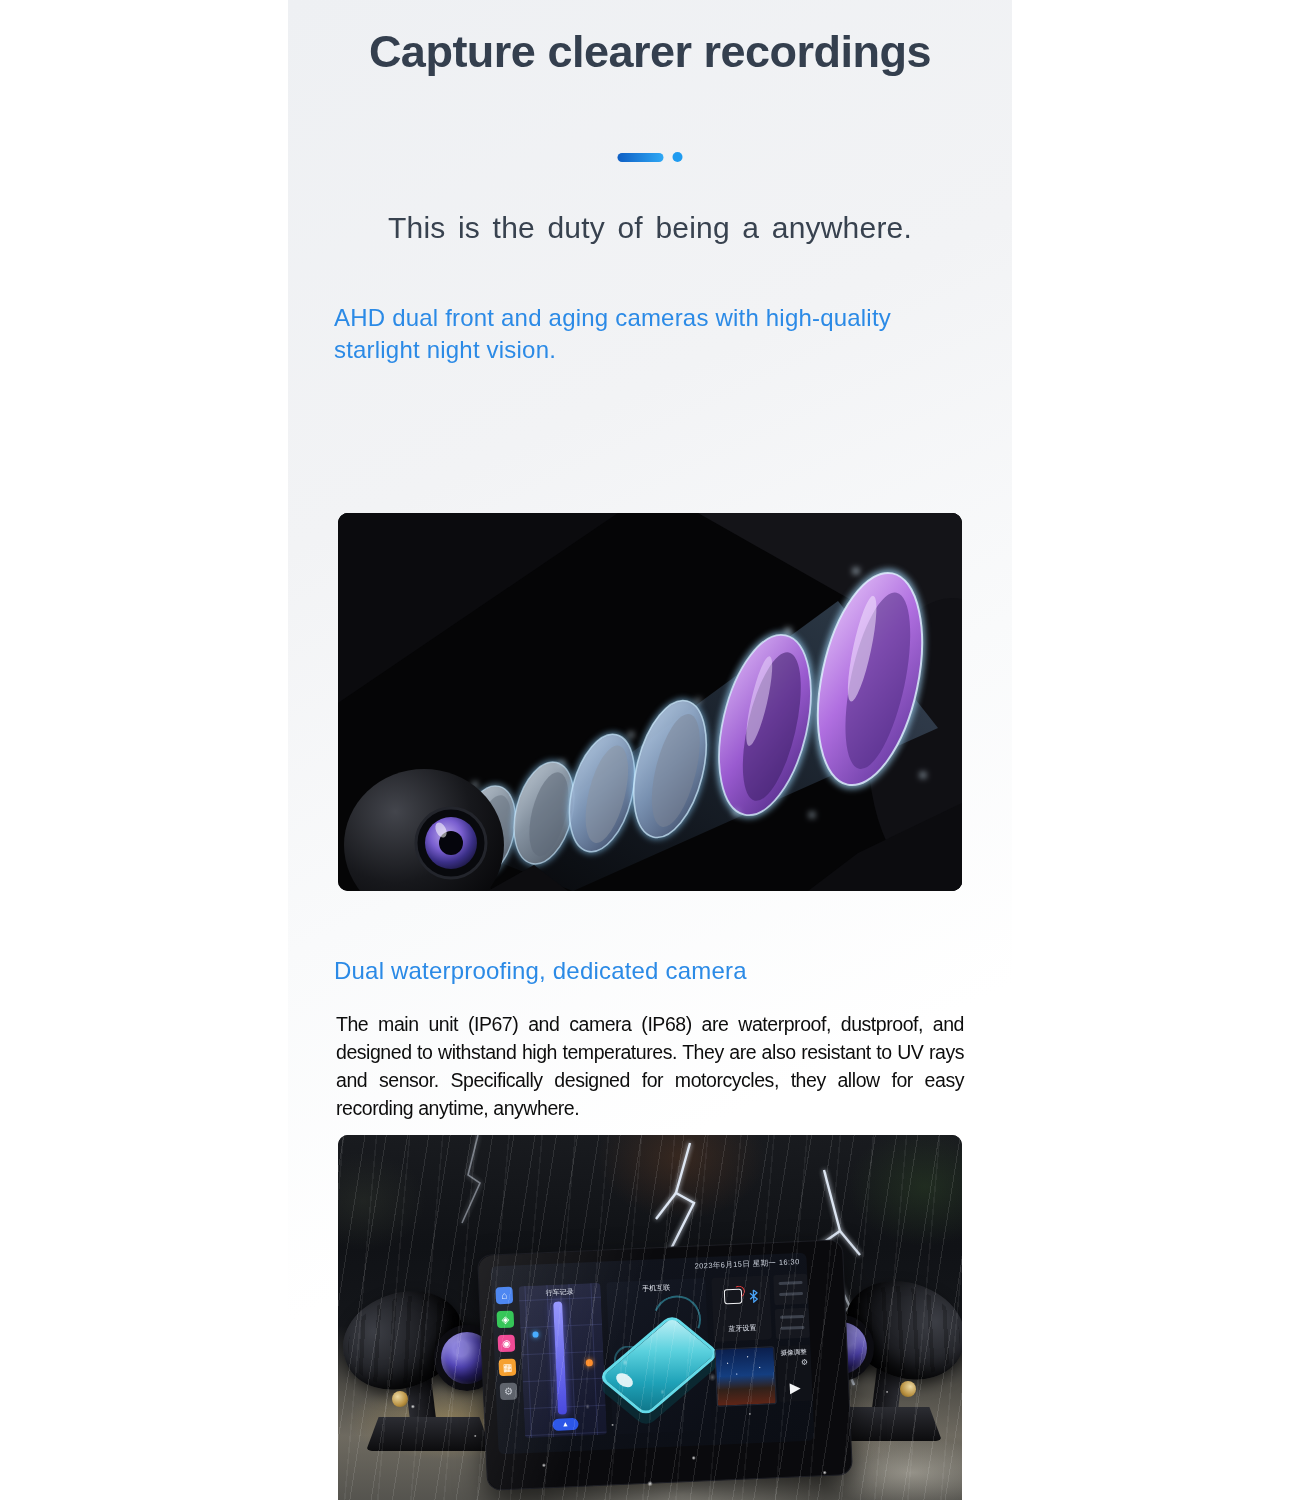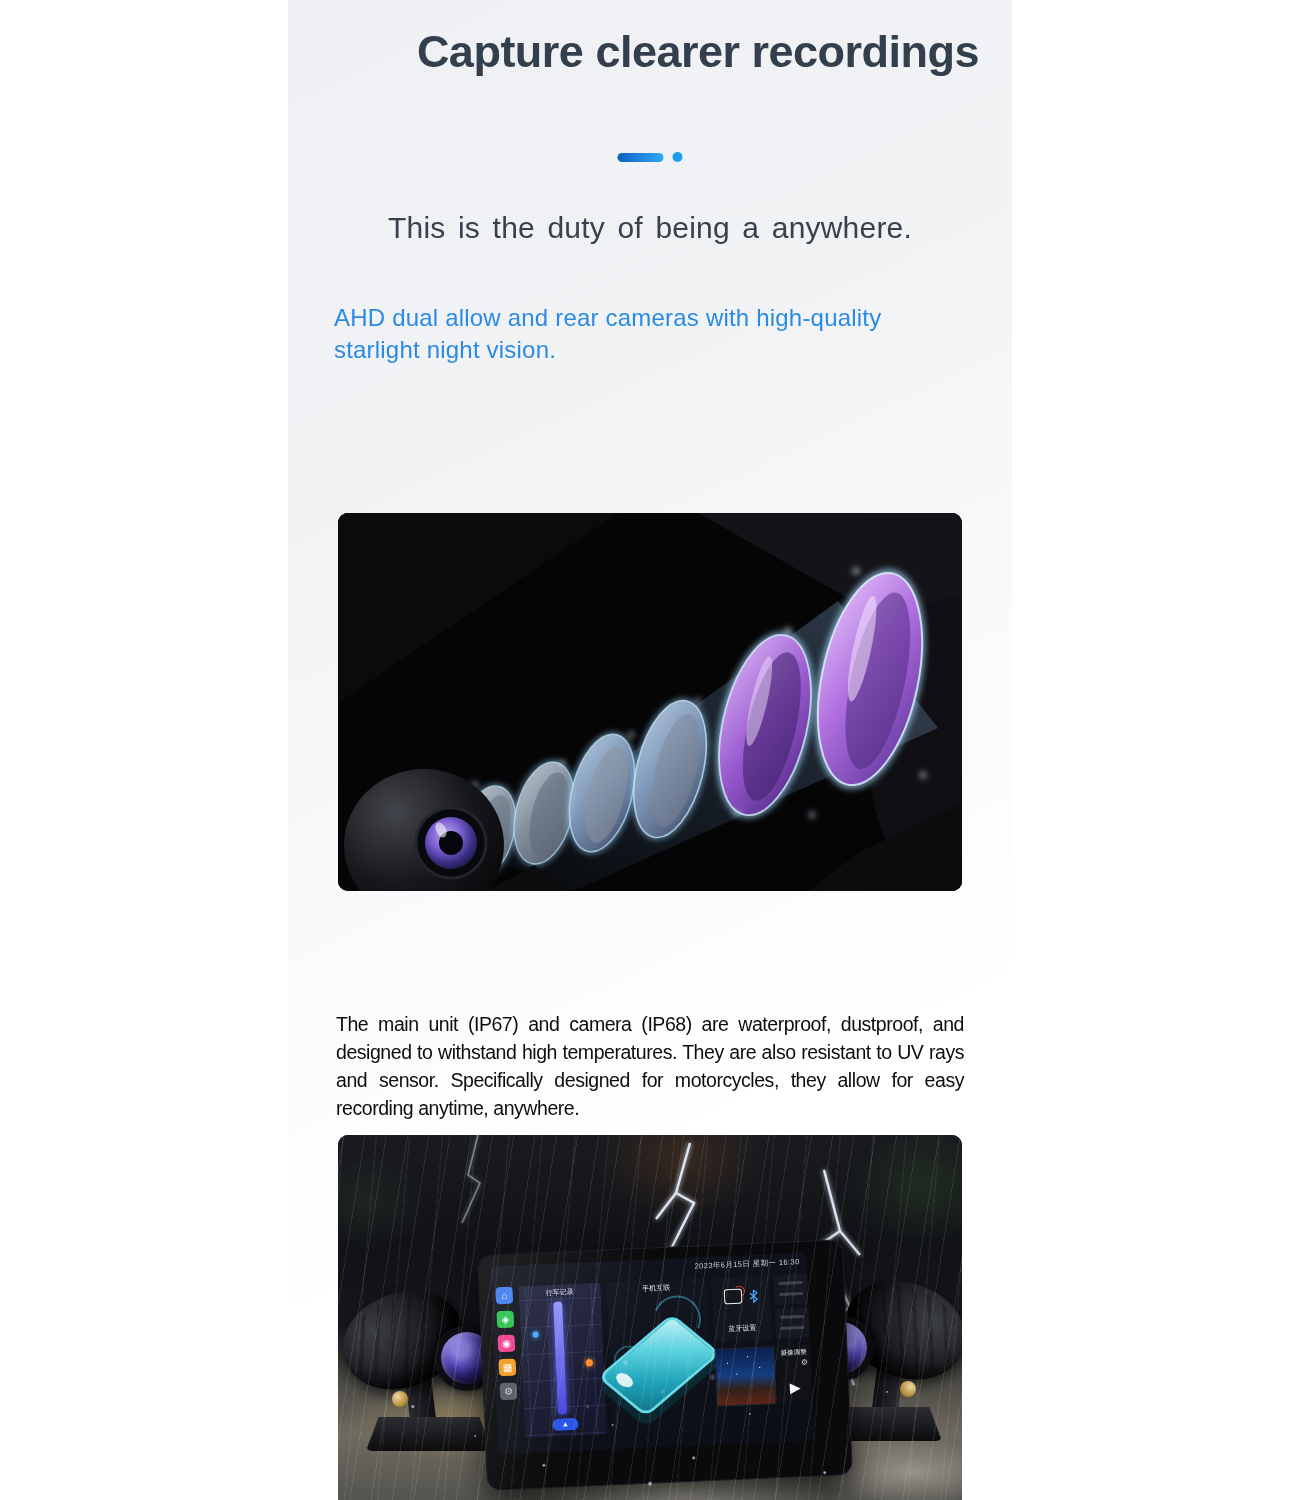--- a/index.html
+++ b/index.html
@@ -2,21 +2,21 @@
 <html><head>
 <meta charset="utf-8">
 <style>
   html,body{margin:0;padding:0;width:1300px;height:1500px;background:#fff;overflow:hidden;
     font-family:"Liberation Sans", sans-serif;}
   .canvas{position:relative;width:1300px;height:1500px;background:#ffffff;}
   .column{position:absolute;left:288px;top:0;width:724px;height:1500px;
     background:linear-gradient(155deg,#eef0f3 0%,#f2f3f5 30%,#f9fafb 52%,#ffffff 72%,#ffffff 100%);}
   
   .title{position:absolute;top:26px;left:0;width:100%;text-align:center;
-    font-size:45px;font-weight:700;color:#343f4e;letter-spacing:-0.5px;padding-left:48px;}
+    font-size:45px;font-weight:700;color:#343f4e;letter-spacing:-0.5px;}
   .divider{position:absolute;top:152px;left:50%;transform:translateX(-50%);
     display:flex;align-items:center;gap:9px;}
   .divider .bar{width:46px;height:9px;border-radius:5px;
     background:linear-gradient(90deg,#0f5fc4,#2ea8f5);}
   .divider .dot{width:10px;height:10px;border-radius:50%;background:#1f9bf0;}
   .subtitle{position:absolute;top:211px;left:0;width:100%;text-align:center;
     font-size:30px;font-weight:500;color:#38424f;word-spacing:4px;letter-spacing:0.2px;}
   
   .sec-head{position:absolute;left:46px;width:612px;font-size:24px;line-height:31.5px;
     font-weight:500;color:#2b8ae6;letter-spacing:0.2px;}
@@ -161,21 +161,21 @@
 
     <div class="title">Capture clearer recordings</div>
 
     <div class="divider">
       <span class="bar"></span>
       <span class="dot"></span>
     </div>
 
     <div class="subtitle">This is the duty of being a anywhere.</div>
 
-    <div class="sec-head h1">AHD dual allow and rear cameras with high-quality starlight night vision.</div>
+    <div class="sec-head h1">AHD dual front and aging cameras with high-quality starlight night vision.</div>
 
     <div class="fig1">
       <svg width="624" height="378" viewBox="0 0 624 378">
         <defs>
           <radialGradient id="sph" cx="32%" cy="28%" r="85%">
             <stop offset="0" stop-color="#43454c"></stop>
               <stop offset="55%" stop-color="#17181c"></stop>
               <stop offset="100%" stop-color="#060608"></stop>
           </radialGradient>
           <radialGradient id="iris" cx="40%" cy="35%" r="75%">
@@ -269,20 +269,21 @@
           <polygon points="150,378 196,352 230,378" fill="#0d0d10"></polygon>
           <ellipse cx="86" cy="332" rx="80" ry="76" fill="url(#sph)"></ellipse>
           <circle cx="113" cy="330" r="35" fill="#08090d" stroke="#23252c" stroke-width="3"></circle>
           <circle cx="113" cy="330" r="26" fill="url(#iris)"></circle>
           <circle cx="113" cy="330" r="12" fill="#05050c"></circle>
           <ellipse cx="103" cy="317" rx="5" ry="8" fill="#ffffff" opacity=".55" transform="rotate(-25 103 317)"></ellipse>
         </g>
       </svg>
     </div>
 
+    <div class="sec-head h2">Dual waterproofing, dedicated camera</div>
     <div class="sec-body b2">The main unit (IP67) and camera (IP68) are waterproof, dustproof, and designed to withstand high temperatures. They are also resistant to UV rays and sensor. Specifically designed for motorcycles, they allow for easy recording anytime, anywhere.</div>
 
     <div class="fig2">
       <div class="storm"></div>
 
       <svg class="bolts" width="624" height="367" viewBox="0 0 624 367">
         <defs>
           <filter id="lglow" x="-60%" y="-60%" width="220%" height="220%">
             <feGaussianBlur stdDeviation="2.6" result="b"></feGaussianBlur>
             <feMerge>

